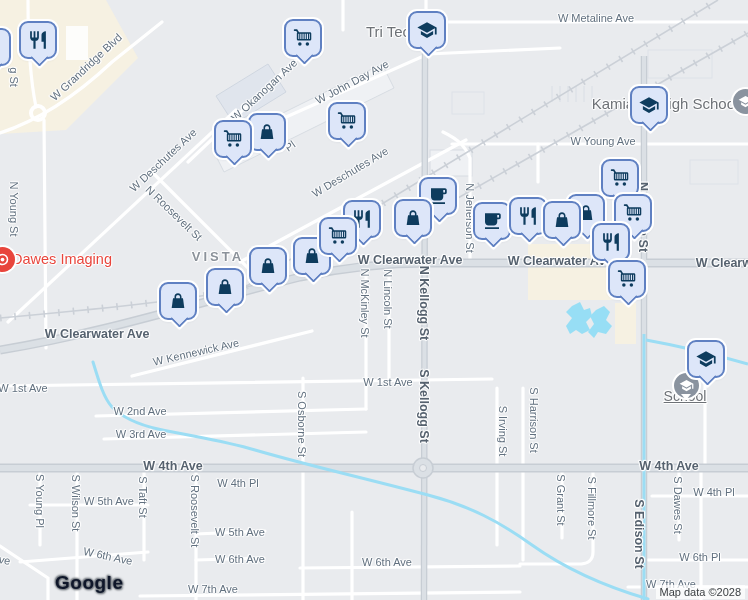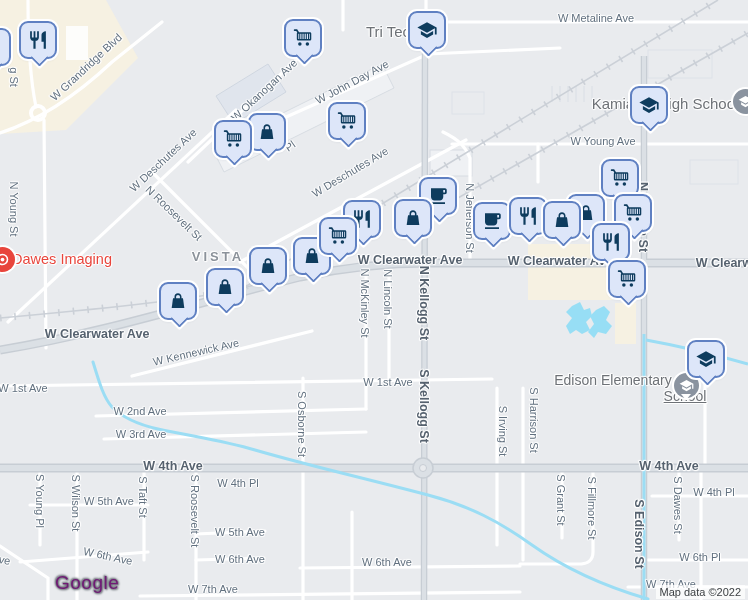--- a/index.html
+++ b/index.html
@@ -22,22 +22,22 @@
   .marker .tail{position:absolute;left:50%;bottom:-7px;width:11px;height:11px;margin-left:-5.5px;
           background:#dde6f9;border-right:2px solid #5f80c2;border-bottom:2px solid #5f80c2;
           transform:rotate(45deg);border-bottom-right-radius:2px;box-shadow:2px 2px 0 0 #fff;}
   .marker svg{position:absolute;left:50%;top:50%;width:21px;height:21px;transform:translate(-50%,-50%);}
   .cpoi{position:absolute;width:25px;height:25px;margin:-12.5px 0 0 -12.5px;border-radius:50%;
         box-shadow:0 0 0 2px #fff,0 1px 2px rgba(0,0,0,.3);display:flex;align-items:center;
         justify-content:center;pointer-events:auto;}
   .cpoi svg{width:15px;height:15px;}
   .cpoi .ctail{position:absolute;bottom:-7px;left:50%;margin-left:-5px;width:0;height:0;
         border:5px solid transparent;border-top:6px solid #fff;}
-  .glogo{position:absolute;left:7px;bottom:6px;z-index:30;font-size:19px;font-weight:normal;
-        color:#701a75;letter-spacing:.5px;
+  .glogo{position:absolute;left:7px;bottom:6px;z-index:30;font-size:19px;font-weight:bold;
+        color:#0f172a;letter-spacing:.5px;
         text-shadow:0 0 3px #70767c,0 0 2px #70767c,1px 1px 2px #70767c,-1px -1px 2px #70767c;padding-left:48px;}
   .attr{position:absolute;right:3px;bottom:1px;z-index:30;font-size:11px;color:#3c4043;
         background:rgba(255,255,255,.72);padding:1px 4px;}
 </style>
 </head>
 <body>
 
 <div id="map">
 
   <svg id="base" width="748" height="600" viewBox="0 0 748 600">
@@ -184,21 +184,20 @@
       <div class="lbl" style="left: 240px; top: 532px; transform: translate(-50%, -50%) rotate(0deg);">W 5th Ave</div>
       <div class="lbl" style="left: -14px; top: 556px; transform: translate(-50%, -50%) rotate(12deg);">W 6th Ave</div>
       <div class="lbl" style="left: 108px; top: 556px; transform: translate(-50%, -50%) rotate(12deg);">W 6th Ave</div>
       <div class="lbl" style="left: 240px; top: 559px; transform: translate(-50%, -50%) rotate(0deg);">W 6th Ave</div>
       <div class="lbl" style="left: 387px; top: 562px; transform: translate(-50%, -50%) rotate(0deg);">W 6th Ave</div>
       <div class="lbl" style="left: 700px; top: 557px; transform: translate(-50%, -50%) rotate(0deg);">W 6th Pl</div>
       <div class="lbl" style="left: 213px; top: 589px; transform: translate(-50%, -50%) rotate(0deg);">W 7th Ave</div>
       <div class="lbl" style="left: 671px; top: 584px; transform: translate(-50%, -50%) rotate(0deg);">W 7th Ave</div>
       <div class="lbl poi" style="left: 388px; top: 31px; transform: translate(-50%, -50%) rotate(0deg);">Tri Tec</div>
       <div class="lbl poi" style="left: 665px; top: 103px; transform: translate(-50%, -50%) rotate(0deg);">Kamiakin High School</div>
-      <div class="lbl poi2" style="left: 613px; top: 380px; transform: translate(-50%, -50%) rotate(0deg);">Edison Elementary</div>
       <div class="lbl poi2" style="left: 685px; top: 396px; transform: translate(-50%, -50%) rotate(0deg); text-decoration: underline;">School</div>
       <div class="lbl red" style="left: 62px; top: 259px; transform: translate(-50%, -50%) rotate(0deg);">Dawes Imaging</div>
     </div>
   <div id="markers-layer">
       <div class="cpoi" style="left: 2px; top: 259px; background: rgb(232, 69, 60); z-index: 15;">
         <svg viewBox="0 0 24 24" fill="#fff">
           <circle cx="12" cy="12" r="8" fill="none" stroke="#fff" stroke-width="2.5"></circle>
           <circle cx="12" cy="12" r="3"></circle>
         </svg>
       </div>
@@ -396,14 +395,14 @@
       </div>
       <div class="marker" style="left: 706px; top: 359px; z-index: 44;">
         <span class="tail"></span>
         <svg viewBox="0 0 24 24" fill="#0e3c5e">
           <path d="M5 13.18v4L12 21l7-3.82v-4L12 17l-7-3.82zM12 3L1 9l11 6 9-4.91V17h2V9L12 3z"></path>
         </svg>
       </div>
     </div>
 
   <div class="glogo">Google</div>
-  <div class="attr">Map data ©2022</div>
+  <div class="attr">Map data ©2028</div>
 </div>
 
 </body></html>

